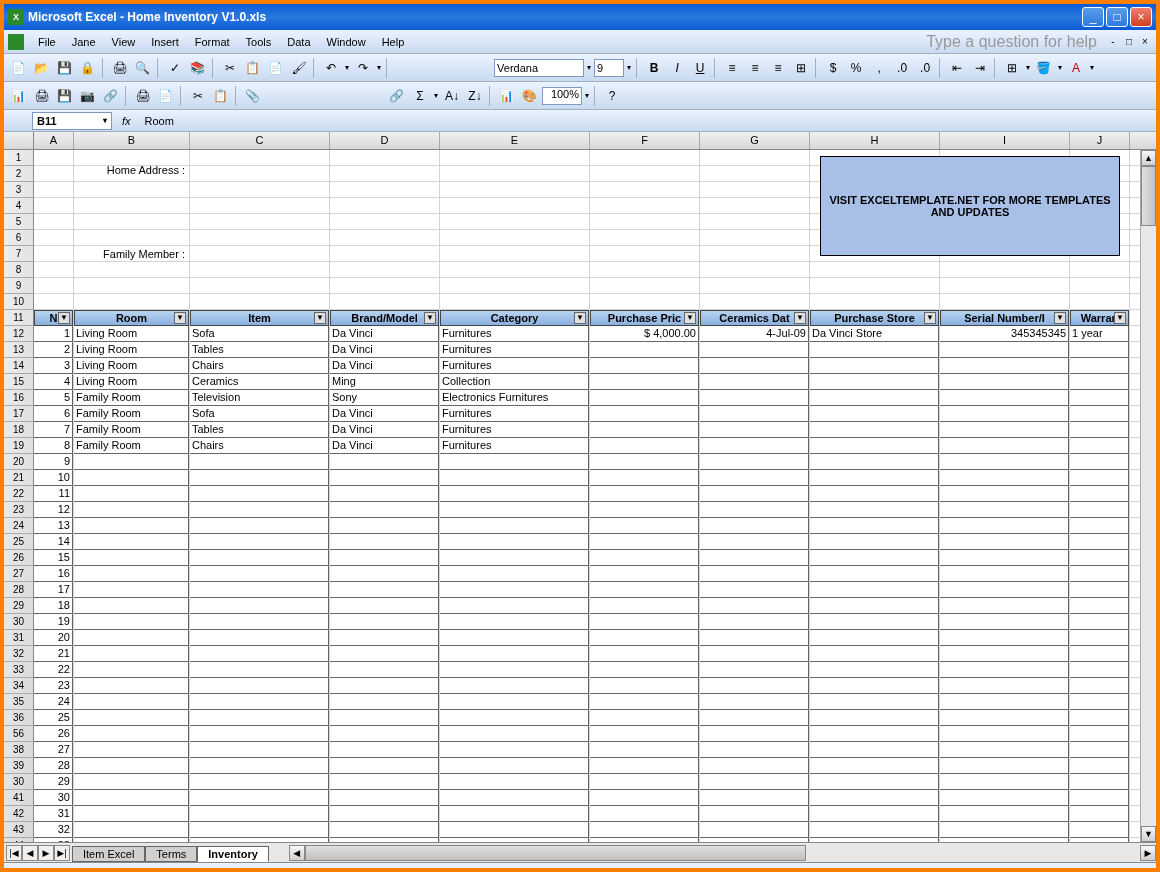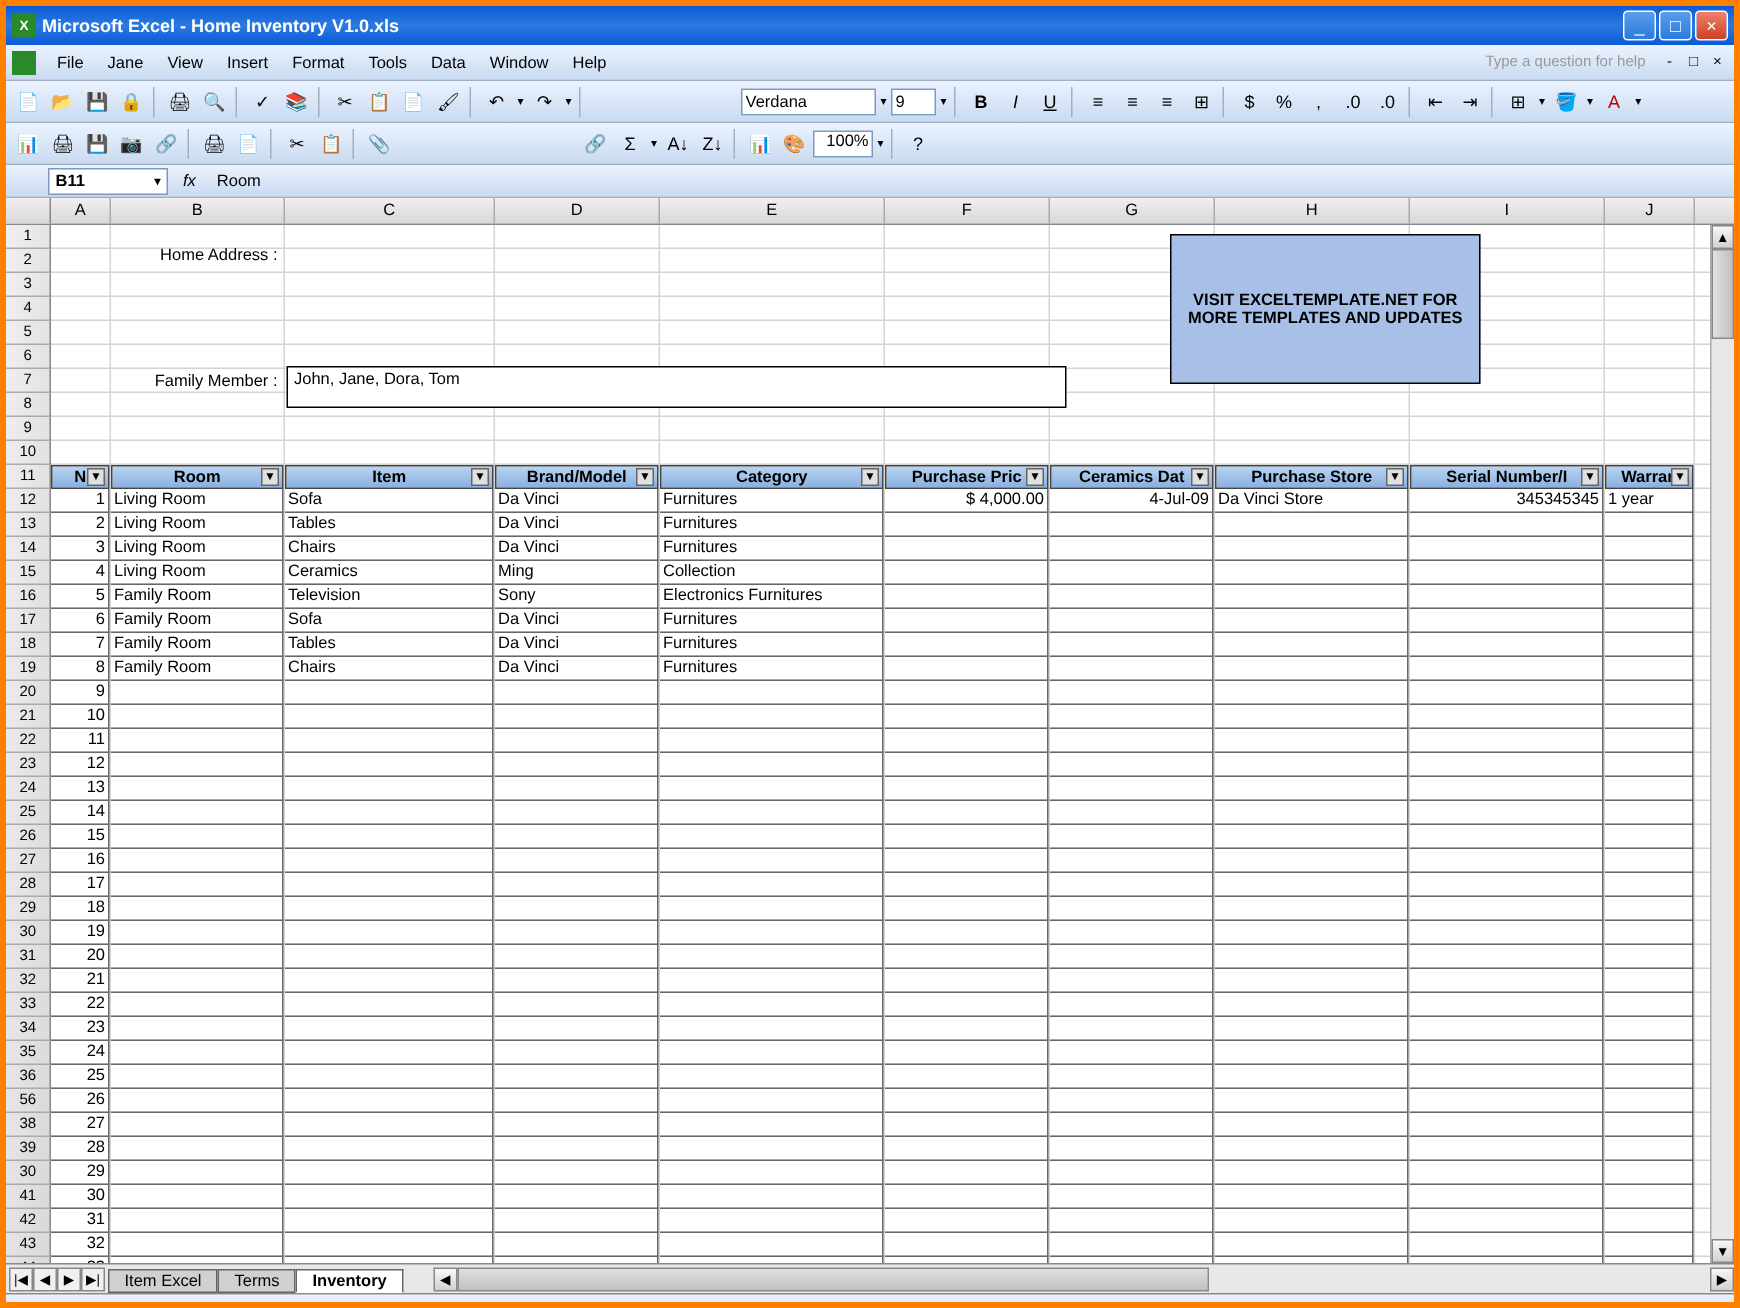--- a/index.html
+++ b/index.html
@@ -7,21 +7,21 @@
 .titlebar { background: linear-gradient(to bottom, #0a5ad6, #2b7ae0 50%, #0a5ad6); height: 26px; display: flex; align-items: center; color: #fff; padding: 0 4px; }
 .titlebar .excel-icon { width: 16px; height: 16px; background: #2a8a2a; margin-right: 4px; display: inline-flex; align-items: center; justify-content: center; font-size: 9px; font-weight: bold; color: #fff; }
 .titlebar .title { font-weight: bold; font-size: 12px; }
 .titlebar .spacer { flex: 1; }
 .winbtn { width: 22px; height: 20px; margin-left: 2px; border: 1px solid #fff; background: linear-gradient(to bottom, #5a9de8, #2b7ae0); display: flex; align-items: center; justify-content: center; font-size: 12px; color: #fff; cursor: pointer; border-radius: 3px; }
 .winbtn.close { background: linear-gradient(to bottom, #f08070, #d04020); }
 .menubar { background: linear-gradient(to bottom, #ebf3ff, #c9daf0); height: 24px; display: flex; align-items: center; padding: 0 4px; border-bottom: 1px solid #a0b0c0; position: relative; }
 .excel-icon-sm { width: 16px; height: 16px; background: #2a8a2a; margin-right: 6px; }
 .menuitem { padding: 3px 8px; cursor: pointer; }
 .menubar .right { margin-left: auto; display: flex; align-items: center; gap: 2px; }
-.helpbox { color: #999; font-size: 10px; padding: 2px 6px; border: 1px solid transparent; margin-left: 40px; }
+.helpbox { color: #999; font-size: 16px; padding: 2px 6px; border: 1px solid transparent; margin-left: 40px; }
 .docbtn { width: 14px; height: 14px; font-size: 10px; cursor: pointer; display: inline-flex; align-items: center; justify-content: center; }
 .toolbar { background: linear-gradient(to bottom, #ebf3ff, #c9daf0); height: 28px; display: flex; align-items: center; padding: 2px 4px; border-bottom: 1px solid #a0b0c0; gap: 1px; }
 .tbtn { width: 22px; height: 22px; display: inline-flex; align-items: center; justify-content: center; cursor: pointer; border: 1px solid transparent; font-size: 12px; }
 .tsep { width: 4px; height: 20px; border-left: 1px solid #a0b0c0; margin: 0 2px; }
 .tdd { font-size: 8px; padding: 0 2px; cursor: pointer; }
 .fontsel { height: 18px; font-size: 11px; border: 1px solid #7a9ac0; background: #fff; padding: 0 2px; }
 .fontsel.name { width: 90px; }
 .fontsel.size { width: 30px; }
 .fmlbar { background: linear-gradient(to bottom, #ebf3ff, #c9daf0); height: 22px; display: flex; align-items: center; padding: 2px 4px; border-bottom: 1px solid #a0b0c0; }
 .namebox { width: 80px; height: 18px; background: #fff; border: 1px solid #7a9ac0; padding: 0 4px; margin-left: 24px; display: flex; align-items: center; font-weight: bold; }
@@ -301,23 +301,22 @@
           <div class="gline-h" style="top: 623px;"></div>
           <div class="gline-h" style="top: 639px;"></div>
           <div class="gline-h" style="top: 655px;"></div>
           <div class="gline-h" style="top: 671px;"></div>
           <div class="gline-h" style="top: 687px;"></div>
         </div>
 
       <div class="ov label-right" style="left:0;top:14px;width:155px">Home Address :</div>
 
       <div class="ov label-right" style="left:0;top:98px;width:155px">Family Member :</div>
-      <div class="ov boxed" style="left:157px;top:94px;width:520px;height:28px">John, Jane, Dora, Tom</div>
-
-      <div class="ov promo" style="left:746px;top:6px;width:207px;height:100px">VISIT EXCELTEMPLATE.NET FOR MORE TEMPLATES AND UPDATES</div>
+
+      <div class="ov promo" style="left:786px;top:6px;width:300px;height:100px">VISIT EXCELTEMPLATE.NET FOR MORE TEMPLATES AND UPDATES</div>
 
       <div id="filter-headers">
           <div class="filterhdr" style="left: 0px; top: 160px; width: 39px;">
             <span>N</span>
             <span class="dd">▼</span>
           </div>
           <div class="filterhdr" style="left: 40px; top: 160px; width: 115px;">
             <span>Room</span>
             <span class="dd">▼</span>
           </div>

